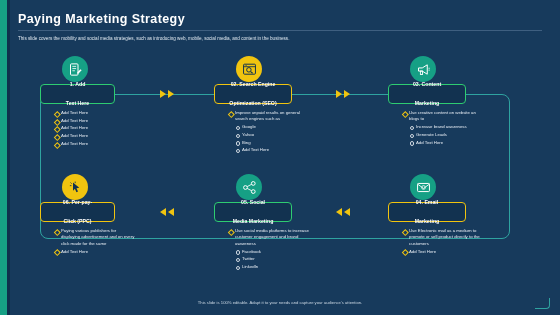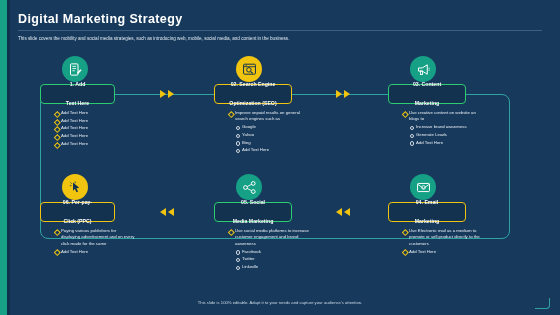--- a/index.html
+++ b/index.html
@@ -87,21 +87,21 @@
     border-right:1.4px solid #2fa3a0;border-bottom:1.4px solid #2fa3a0;
     border-bottom-right-radius:4px;
   }
 </style>
 </head>
 <body>
 
 <div class="left-bar"></div>
 <div class="left-bar2"></div>
 
-<div class="title">Digital Marketing Strategy</div>
+<div class="title">Paying Marketing Strategy</div>
 <div class="title-rule"></div>
 <div class="subtitle">This slide covers the mobility and social media strategies, such as introducing web, mobile, social media, and content in the business.</div>
 
 <div class="canvas">
 
   <div class="track"></div>
 
   <div class="badge" style="left:44px;top:6px;background:#16a085;">
     <svg viewBox="0 0 24 24">
       <rect x="4" y="3" width="12" height="18" rx="1.5" fill="none" stroke="#fff" stroke-width="1.6"></rect>

